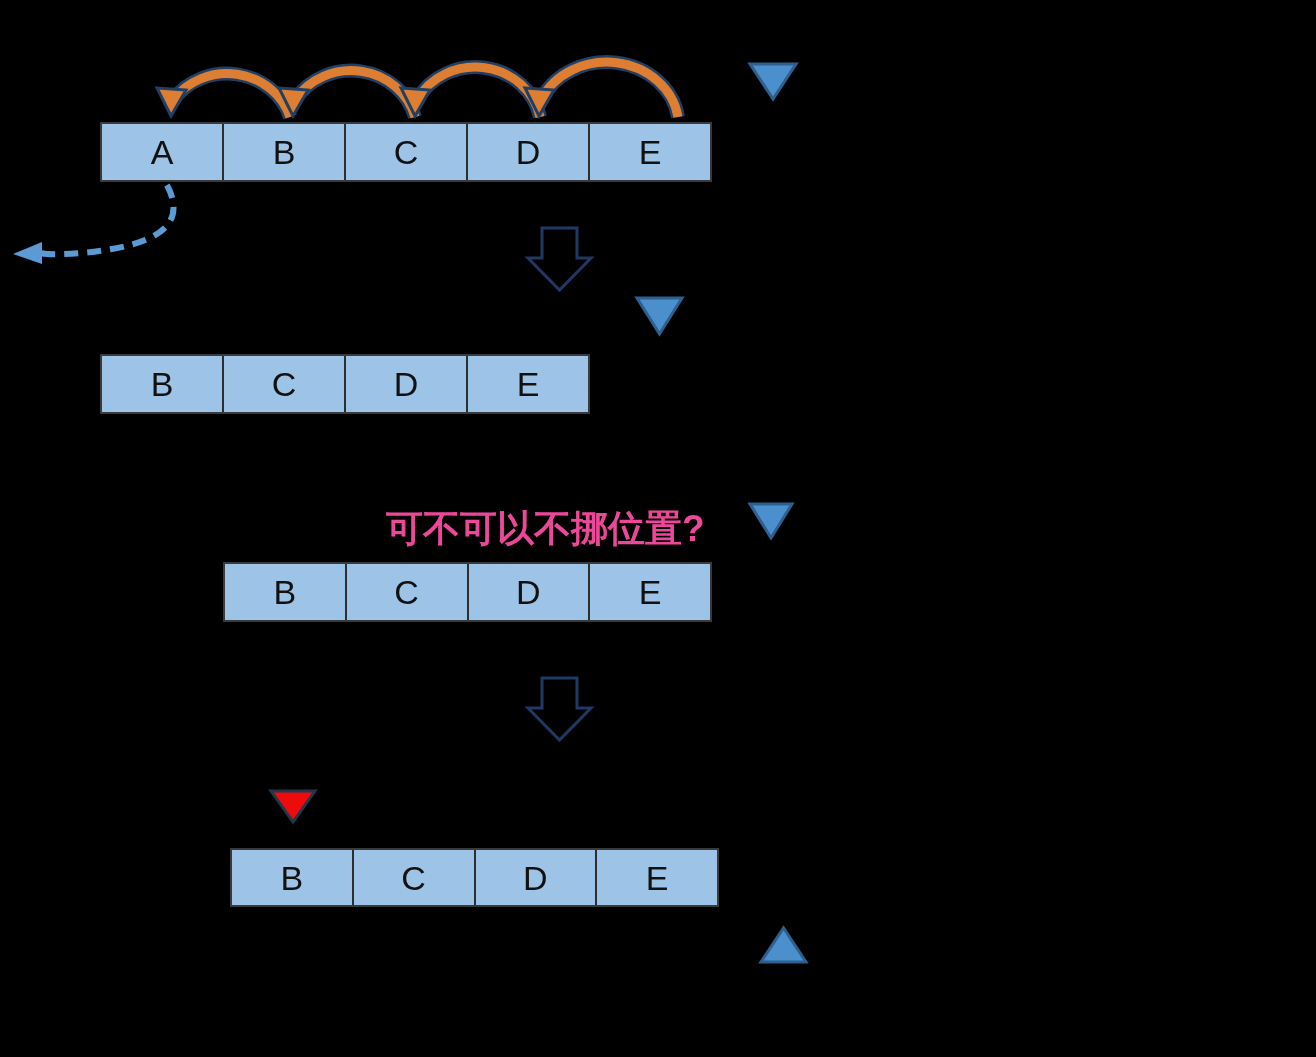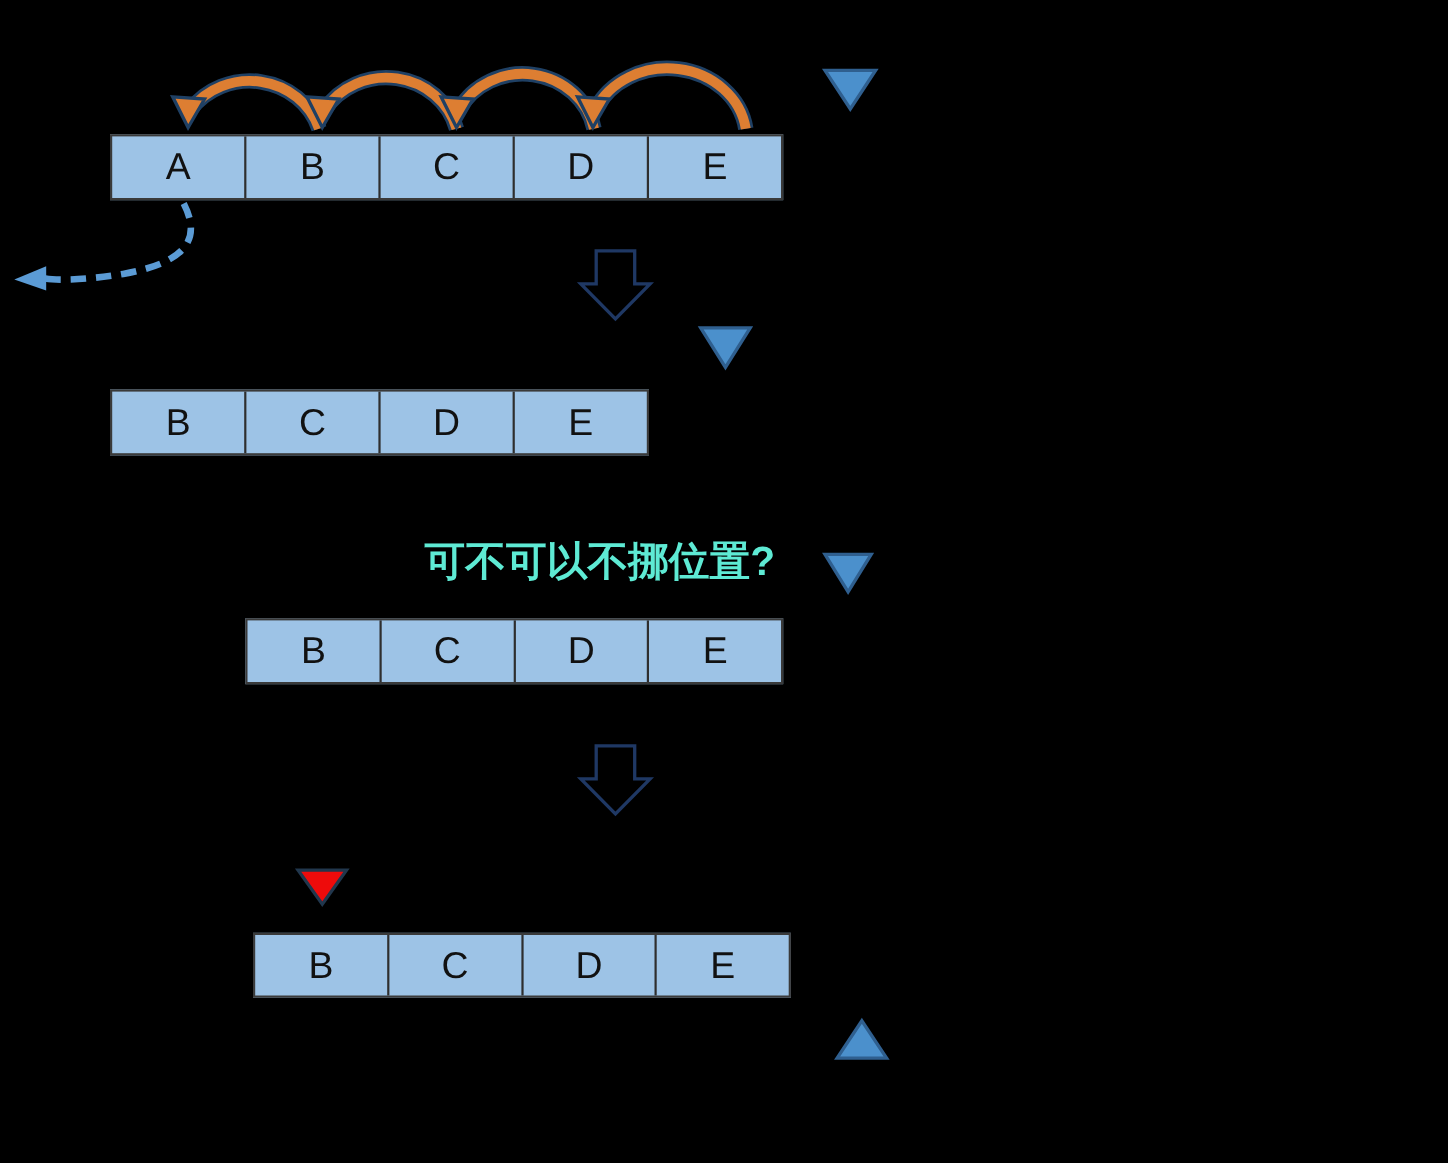--- a/index.html
+++ b/index.html
@@ -35,24 +35,24 @@
     user-select:none;
   }
   .array-cell:first-child{border-left:none;}
   .row-1{left:100px;top:122px;width:612px;height:60px;}
   .row-2{left:100px;top:354px;width:490px;height:60px;}
   .row-3{left:223px;top:562px;width:489px;height:60px;}
   .row-4{left:230px;top:848px;width:489px;height:59px;}
   .question-text{
     position:absolute;
     left:386px;
-    top:486px;
+    top:504px;
     font-size:37px;
     font-weight:bold;
-    color:#5eead4;
+    color:#ec4899;
     white-space:nowrap;
   }
 </style>
 </head>
 <body>
 
 <div class="canvas">
 
   <svg class="svg-layer" viewBox="0 0 1316 1057">
 

